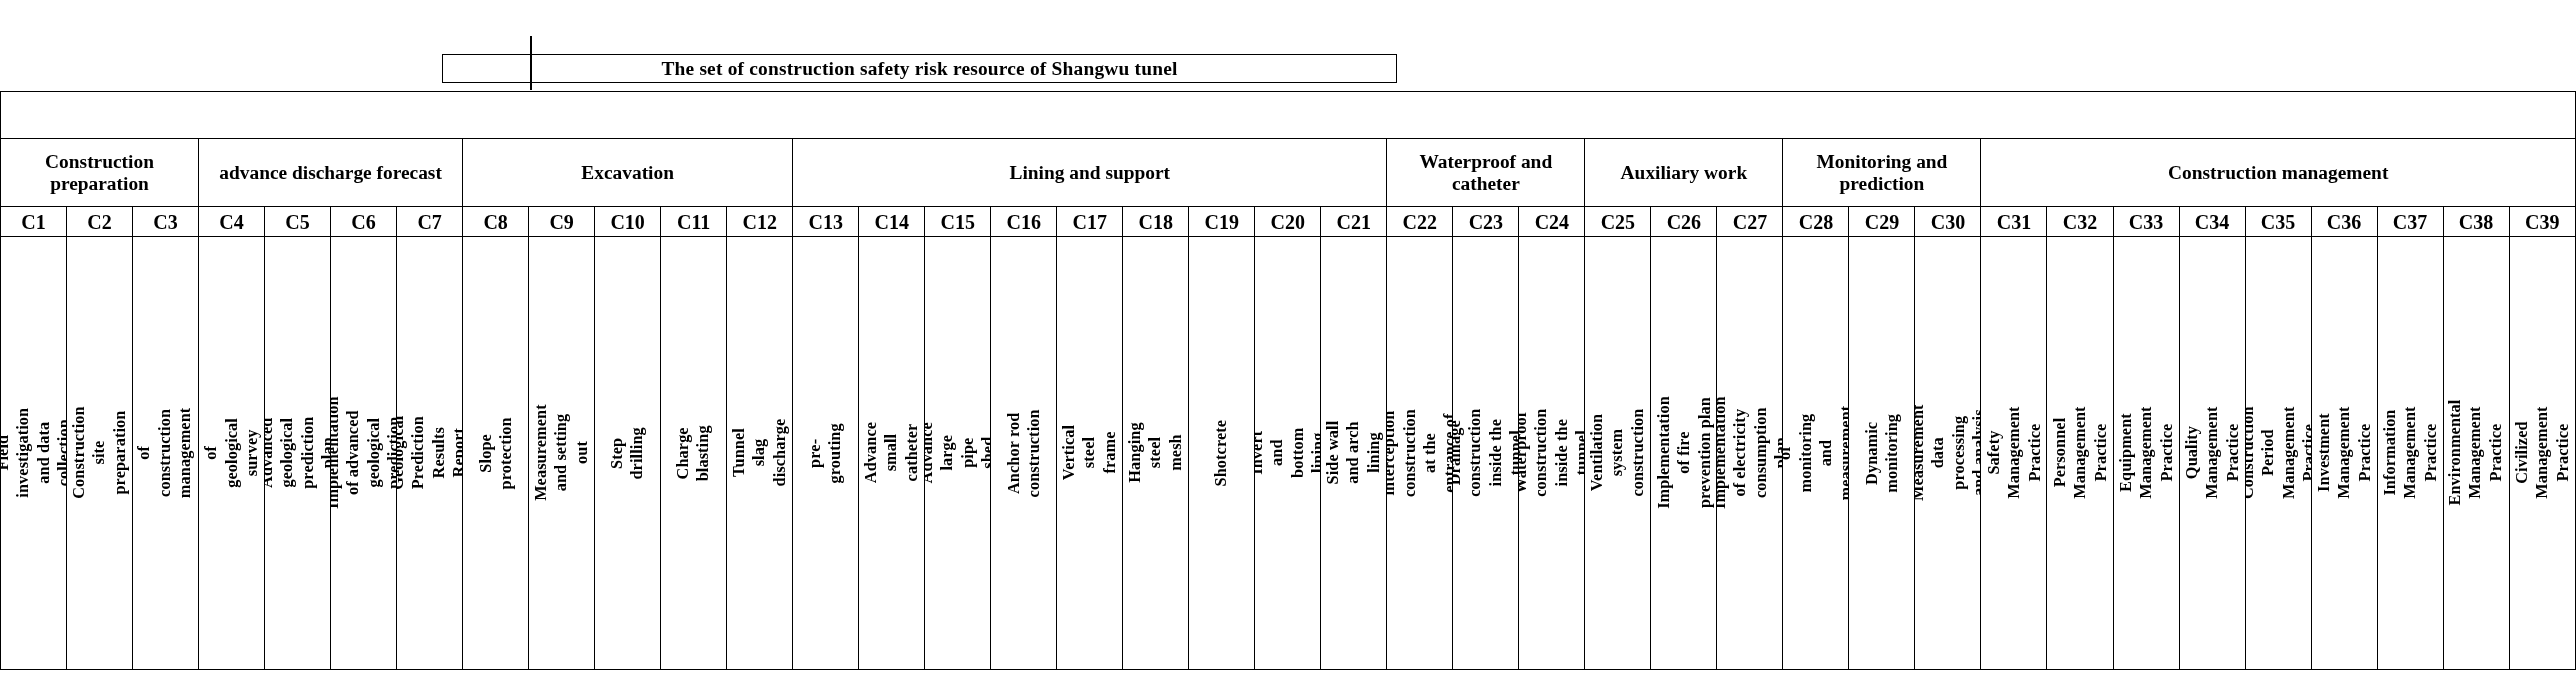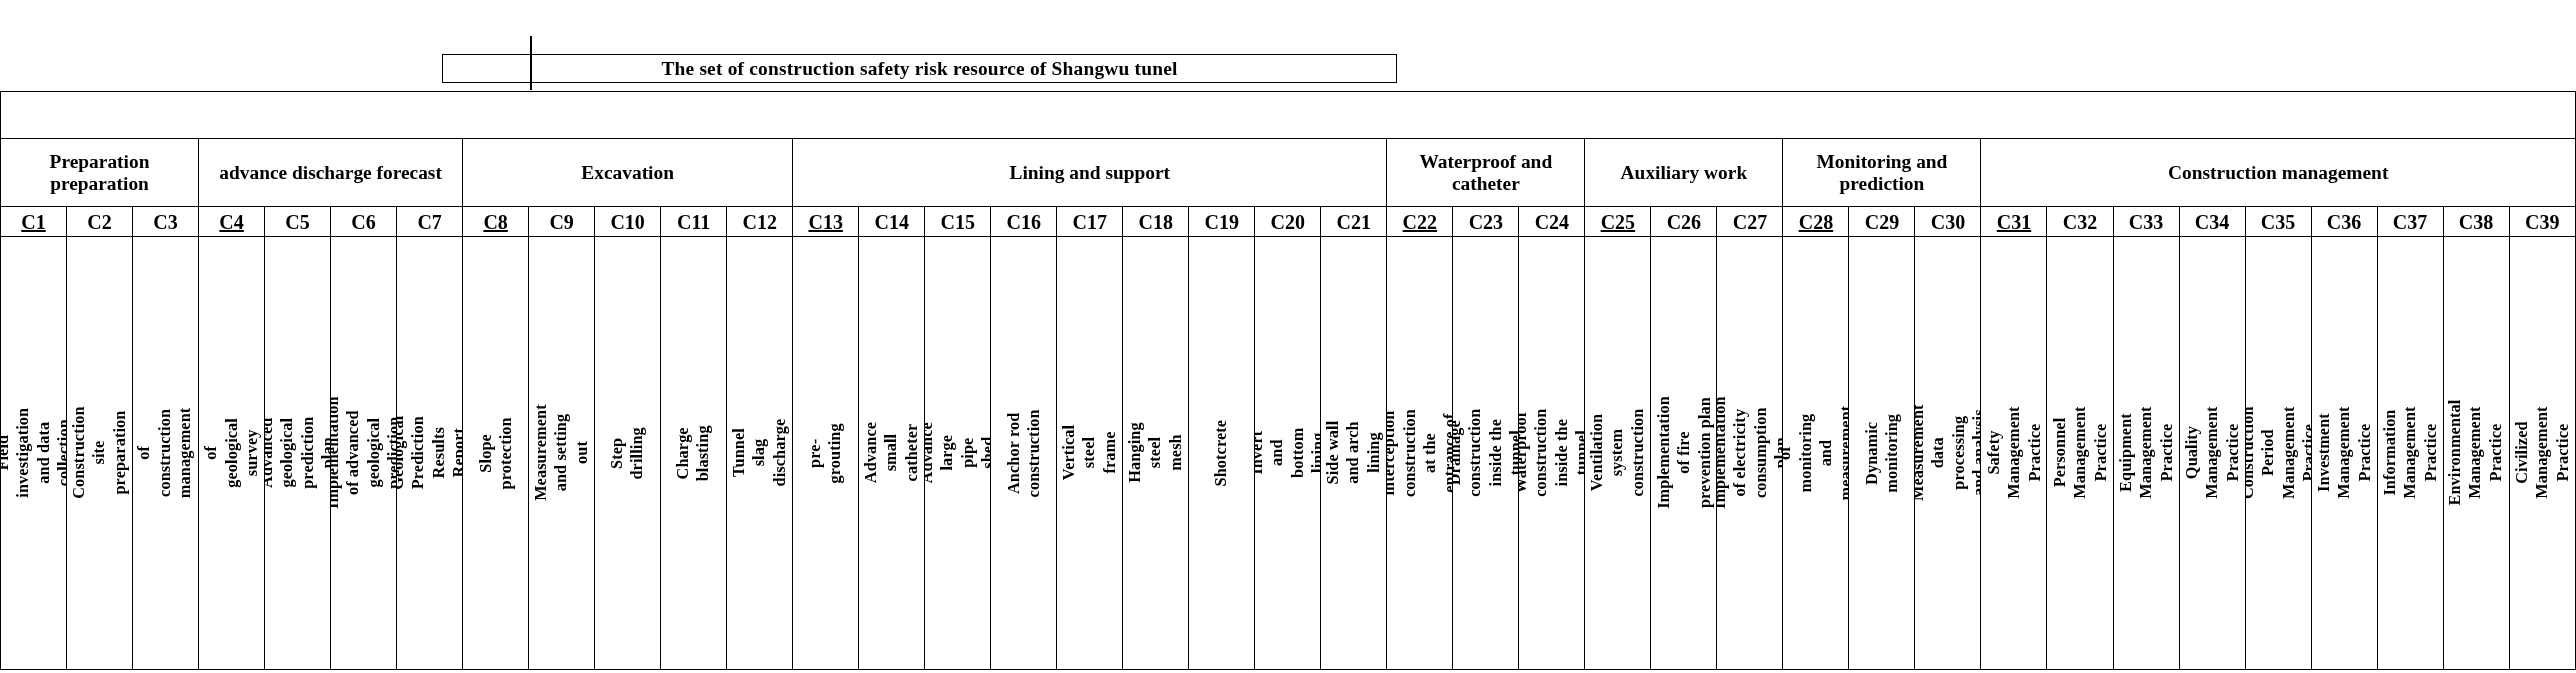--- a/index.html
+++ b/index.html
@@ -98,21 +98,21 @@
   }
 
   
   tr.code-row td {
     height: 29px;
     border-left: 0.8px solid #000;
     border-right: 0.8px solid #000;
     border-top: 0.8px solid #000;
     border-bottom: 0.8px solid #000;
   }
-  tr.code-row td.grp-start { border-left: 1.5px solid #000; text-decoration: underline; }
+  tr.code-row td.grp-start { border-left: 1.5px solid #000; }
   tr.code-row td.grp-end   { border-right: 1.5px solid #000; }
   .code-label {
     font-size: 20px;
     font-weight: bold;
     line-height: 1;
   }
 
   
   tr.vert-row td {
     height: 432px;
@@ -199,21 +199,21 @@
       <col style="width: 66px;">
       <col style="width: 66px;">
       <col style="width: 66px;">
     </colgroup>
   <tbody>
     <tr class="spacer-row">
         <td colspan="39"></td>
       </tr>
     <tr class="group-row">
         <td colspan="3">
-          <div class="group-label">Preparation preparation</div>
+          <div class="group-label">Construction preparation</div>
         </td>
         <td colspan="4">
           <div class="group-label">advance discharge forecast</div>
         </td>
         <td colspan="5">
           <div class="group-label">Excavation</div>
         </td>
         <td colspan="9">
           <div class="group-label">Lining and support</div>
         </td>

